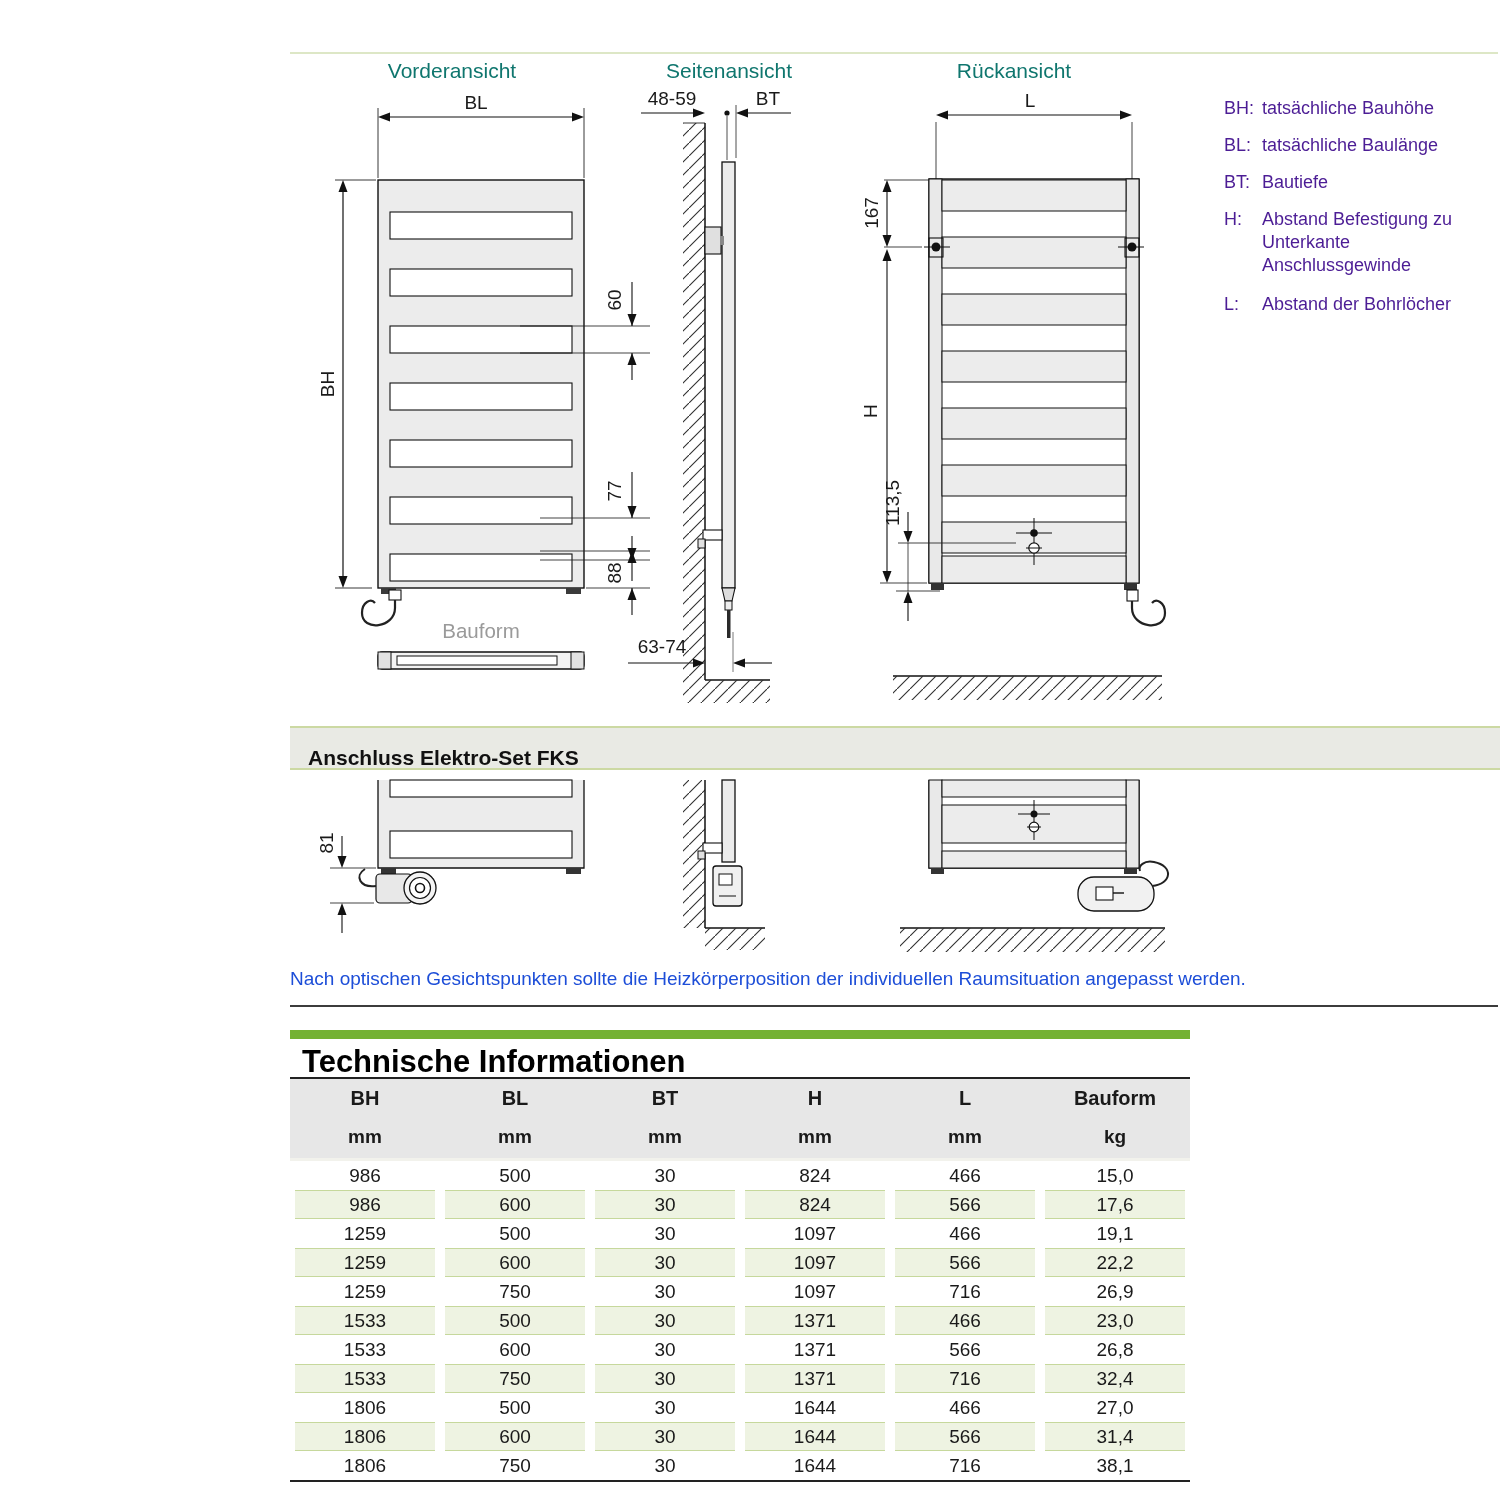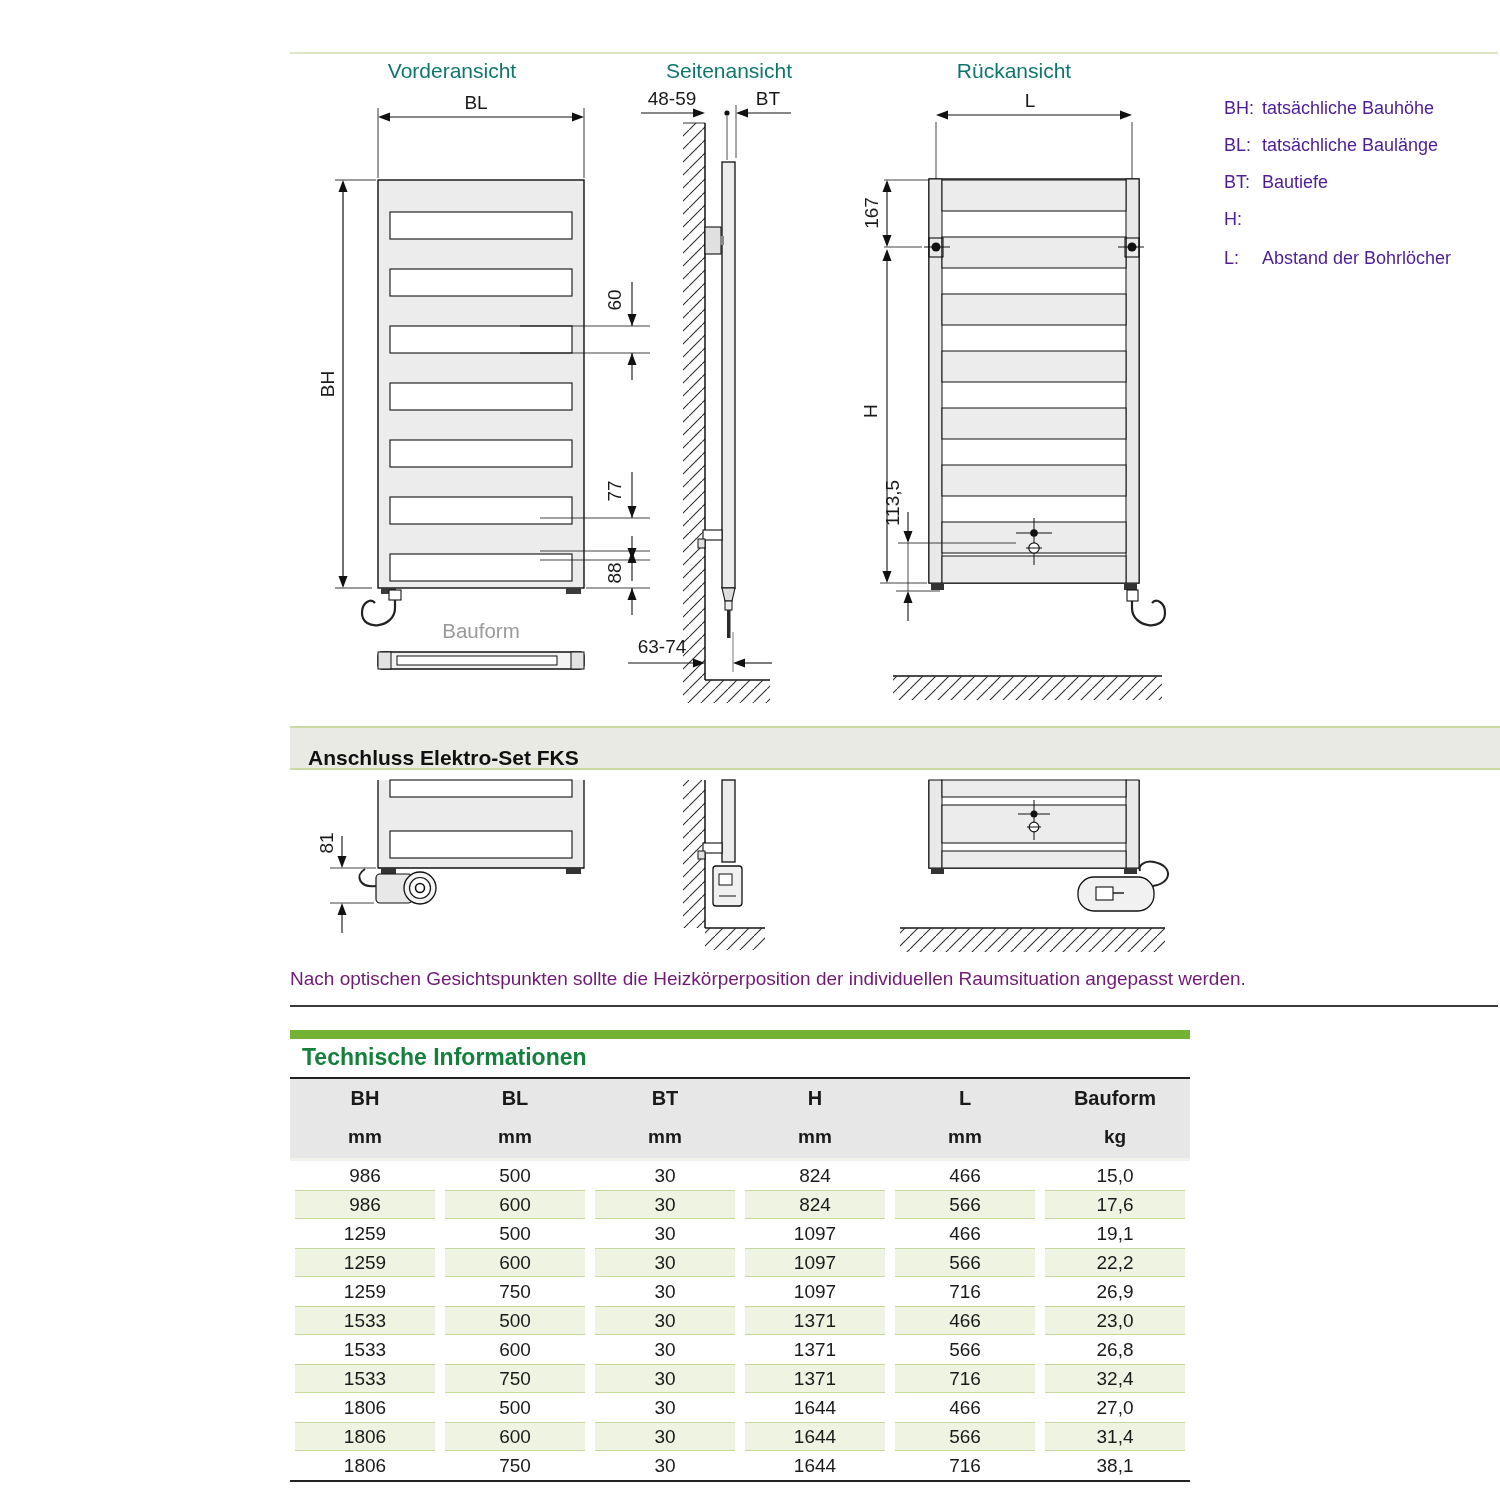--- a/index.html
+++ b/index.html
@@ -11,24 +11,24 @@
   
   #legend{left:1224px;top:97px;width:250px;font-size:18px;color:#4c1d95;line-height:1.28;}
   .lg-row{display:flex;margin-bottom:14px;}
   .lg-key{width:38px;flex:none;}
   .lg-txt{width:205px;}
   .lg-last{margin-top:16px;}
   
   #fks-band{left:290px;top:726px;width:1329px;height:44px;background:#e9eae4;
     border-top:2px solid #ccd9a3;border-bottom:2px solid #ccd9a3;box-sizing:border-box;
     font-weight:bold;font-size:21px;color:#111;padding:18px 0 0 18px;}
-  #note-text{left:290px;top:968px;font-size:19px;color:#701a75;width:1100px;}
+  #note-text{left:290px;top:968px;font-size:19px;color:#1d4ed8;width:1100px;}
   #section-rule{left:290px;top:1005px;width:1208px;height:2px;background:#3c3c3c;}
   #accent-bar{left:290px;top:1030px;width:900px;height:9px;background:#74b233;}
-  #table-title{left:302px;top:1044px;font-size:23px;font-weight:bold;color:#15803d;}
+  #table-title{left:302px;top:1044px;font-size:31px;font-weight:bold;color:#000000;}
   
   #tech-table{left:290px;top:1077px;width:900px;}
   table{border-collapse:collapse;table-layout:fixed;width:900px;border-bottom:2px solid #222;}
   thead th{background:#e7e7e7;border-top:2px solid #222;border-bottom:3px solid #f2f2ec;
     padding:8px 0 10px;font-size:20px;font-weight:bold;width:150px;}
   thead th .u{font-size:19px;margin-top:16px;font-weight:bold;}
   tbody td{padding:0;height:29px;font-size:19px;text-align:center;vertical-align:middle;}
   tbody td .c{display:block;line-height:29px;margin:0 5px;}
   tr.shade td .c{background:#eef3e2;border-top:1px solid #c6d89c;border-bottom:1px solid #c6d89c;
     line-height:27px;}
@@ -275,20 +275,21 @@
   <div class="lg-row">
     <span class="lg-key">BL:</span>
     <span class="lg-txt">tatsächliche Baulänge</span>
   </div>
   <div class="lg-row">
     <span class="lg-key">BT:</span>
     <span class="lg-txt">Bautiefe</span>
   </div>
   <div class="lg-row">
     <span class="lg-key">H:</span>
+    <span class="lg-txt">Abstand Befestigung zu Unterkante Anschlussgewinde</span>
   </div>
   <div class="lg-row lg-last">
     <span class="lg-key">L:</span>
     <span class="lg-txt">Abstand der Bohrlöcher</span>
   </div>
 </div>
 
 <div class="abs" id="fks-band">Anschluss Elektro-Set FKS</div>
 
 <div class="abs" id="note-text">Nach optischen Gesichtspunkten sollte die Heizkörperposition der individuellen Raumsituation angepasst werden.</div>

